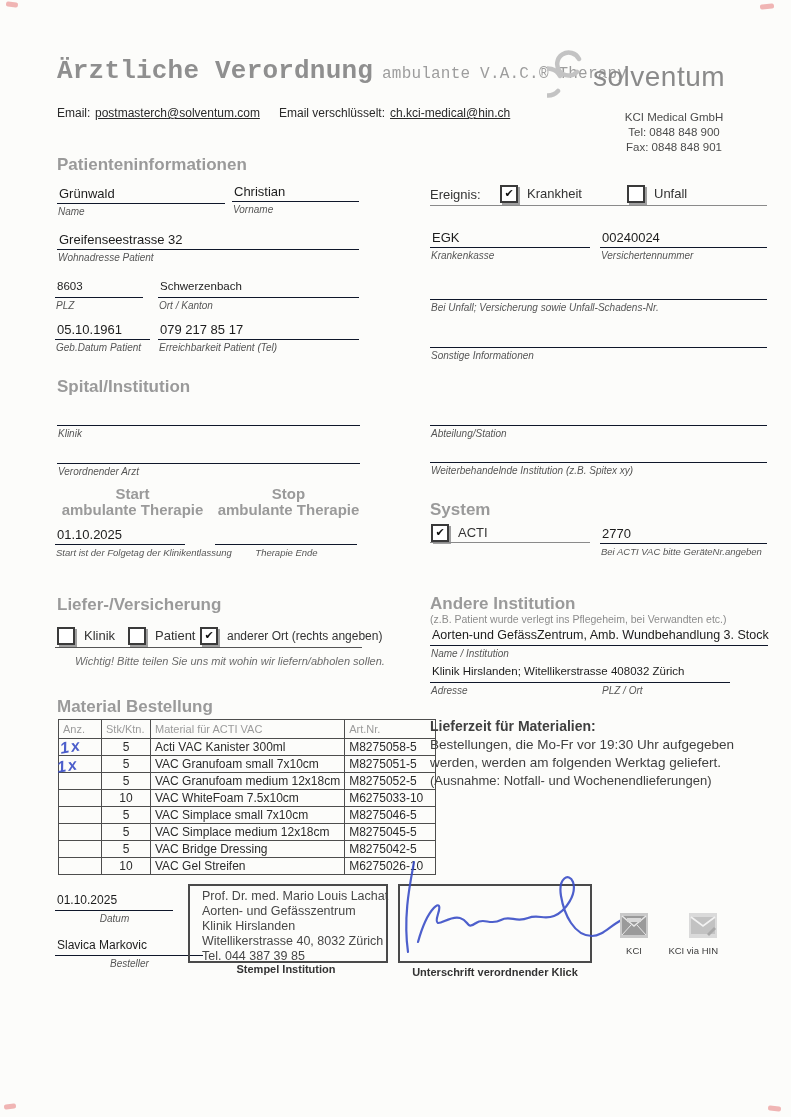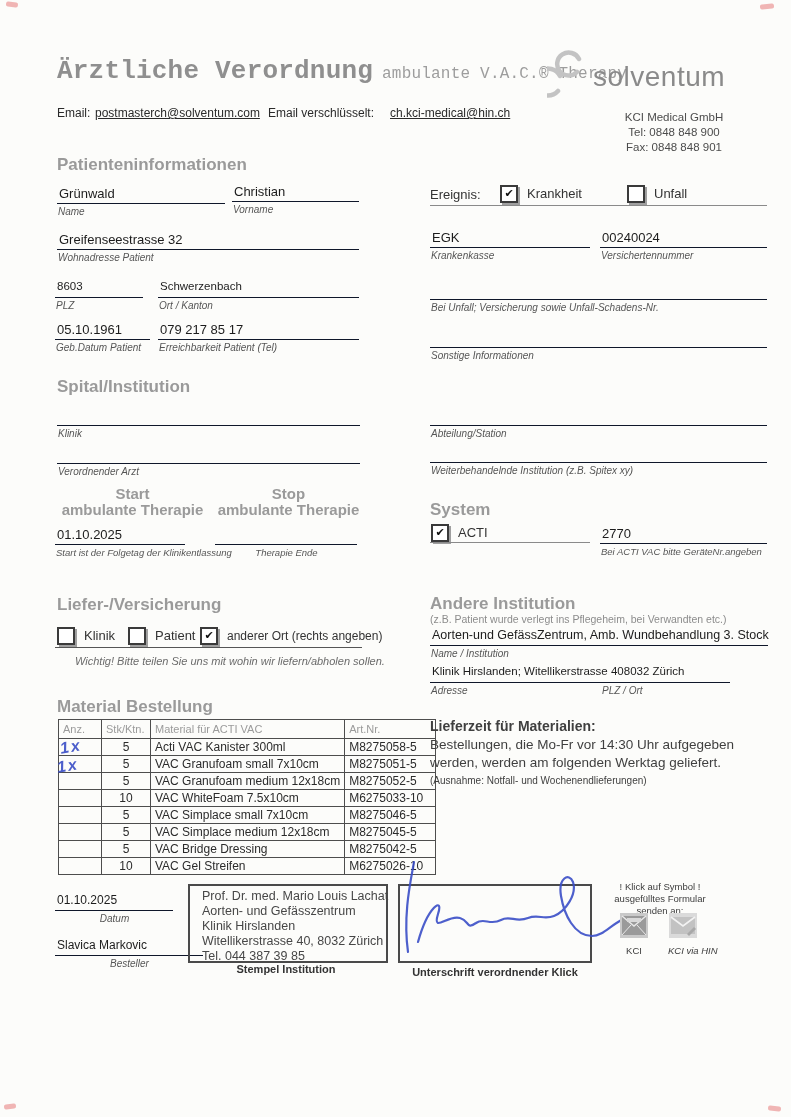--- a/index.html
+++ b/index.html
@@ -45,21 +45,21 @@
       <svg width="42" height="50" viewBox="0 0 42 50">
         <path d="M30 22 A 11.5 11.5 0 1 1 32 9" fill="none" stroke="#c3c3c3" stroke-width="4.5" stroke-linecap="round"></path>
         <path d="M13 26 A 13.5 13.5 0 1 0 11 41" fill="none" stroke="#c3c3c3" stroke-width="4.5" stroke-linecap="round"></path>
       </svg>
     </span>
     <span style="font-size:28px;color:#8a8a8a;letter-spacing:.5px;margin-left:4px;">solventum</span>
   </div>
 
   <span class="abs lbl12" style="left:57px;top:106px;">Email:</span>
   <a class="abs lnk" href="#" style="left:95px;top:106px;">postmasterch@solventum.com</a>
-  <span class="abs lbl12" style="left:268px;top:106px;">Email verschlüsselt:</span>
+  <span class="abs lbl12" style="left:279px;top:106px;">Email verschlüsselt:</span>
   <a class="abs lnk" href="#" style="left:390px;top:106px;">ch.kci-medical@hin.ch</a>
 
   <div class="abs" style="left:580px;top:110px;width:188px;text-align:center;font-size:11.5px;color:#4c4c4c;line-height:15px;">
     <div>KCI Medical GmbH</div>
     <div>Tel: 0848 848 900</div>
     <div>Fax: 0848 848 901</div>
   </div>
 
   <div class="sect" style="left:57px;top:155px;">Patienteninformationen</div>
 
@@ -245,23 +245,23 @@
           <td>M6275026-10</td>
         </tr>
     </tbody>
   </table>
 
   <span class="hand" style="left:60px;top:738px;">1x</span>
   <span class="hand" style="left:57px;top:757px;">1x</span>
 
   <div class="abs" style="left:430px;top:718px;width:345px;color:#3f3f3f;">
     <div style="font-weight:bold;font-size:14px;margin-bottom:2px;">Lieferzeit für Materialien:</div>
-    <div style="font-size:13.5px;line-height:18px;">Bestellungen, die Mo-Fr vor 14:30 Uhr aufgegeben</div>
+    <div style="font-size:13.5px;line-height:18px;">Bestellungen, die Mo-Fr vor 19:30 Uhr aufgegeben</div>
     <div style="font-size:13.5px;line-height:18px;">werden, werden am folgenden Werktag geliefert.</div>
-    <div style="font-size:10px;line-height:18px;">(Ausnahme: Notfall- und Wochenendlieferungen)</div>
+    <div style="font-size:13px;line-height:18px;">(Ausnahme: Notfall- und Wochenendlieferungen)</div>
   </div>
 
   <div class="fld" style="left:55px;top:893px;width:118px;">
     <div class="fv" style="font-size:12px;">01.10.2025</div>
     <div class="fl" style="text-align:center;">Datum</div>
   </div>
   <div class="fld" style="left:55px;top:938px;width:148px;">
     <div class="fv" style="font-size:12px;">Slavica Markovic</div>
     <div class="fl" style="text-align:center;">Besteller</div>
   </div>
@@ -278,37 +278,33 @@
   <div class="boxlabel" style="left:188px;top:963px;width:196px;">Stempel Institution</div>
 
   <div class="stampbox" style="left:398px;top:884px;width:190px;height:75px;"></div>
   <div class="boxlabel" style="left:395px;top:966px;width:200px;">Unterschrift verordnender Klick</div>
 
   <svg class="abs" style="left:380px;top:856px;pointer-events:none;" width="270" height="112" viewBox="0 0 270 112">
     <path d="M34 6 C 30 28, 23 60, 28 96" fill="none" stroke="#3a4ec6" stroke-width="2.2" stroke-linecap="round" opacity=".9"></path>
     <path d="M38 86 C 48 50, 64 40, 58 58 C 52 78, 68 58, 80 62 C 90 65, 86 74, 96 67 C 104 61, 110 70, 121 64 C 130 59, 136 67, 148 62 C 158 58, 164 64, 174 60 C 186 55, 197 38, 193 26 C 189 16, 178 22, 181 40 C 184 58, 194 80, 212 80 C 226 80, 233 63, 258 58" fill="none" stroke="#3a4ec6" stroke-width="2.2" stroke-linecap="round" opacity=".9"></path>
   </svg>
 
-  <div class="abs" style="left:600px;top:881px;width:120px;text-align:center;font-size:9.5px;color:#3d3d3d;line-height:12px;">
-    <div>! Klick auf Symbol !</div>
-    <div>ausgefülltes Formular senden an:</div>
-  </div>
 
   <div class="abs" style="left:615px;top:912px;width:38px;text-align:center;">
     <svg width="30" height="27" viewBox="0 0 30 27">
       <rect x="1" y="1" width="28" height="25" fill="#c9c9c9"></rect>
       <rect x="3" y="4" width="24" height="19" fill="#9a9a9a"></rect>
       <path d="M3 4 L15 14 L27 4" fill="none" stroke="#e8e8e8" stroke-width="1.5"></path>
       <path d="M3 23 L12 13 M27 23 L18 13" fill="none" stroke="#e8e8e8" stroke-width="1"></path>
       <rect x="8" y="6" width="14" height="4" fill="#d9d9d9"></rect>
     </svg>
     <div style="font-size:9.5px;color:#3d3d3d;margin-top:2px;">KCI</div>
   </div>
 
-  <div class="abs" style="left:668px;top:912px;width:50px;text-align:left;font-style:italic;">
+  <div class="abs" style="left:668px;top:912px;width:50px;text-align:right;">
     <svg width="30" height="27" viewBox="0 0 30 27">
       <rect x="1" y="1" width="28" height="25" fill="#dadada"></rect>
       <rect x="3" y="5" width="24" height="17" fill="#c2c2c2"></rect>
       <path d="M3 5 L15 14 L27 5" fill="none" stroke="#f2f2f2" stroke-width="1.6"></path>
       <path d="M19 22 L26 15 L28 17 L21 24 Z" fill="#a8a8a8"></path>
     </svg>
     <div style="font-size:9.5px;color:#3d3d3d;margin-top:2px;">KCI via HIN</div>
   </div>
 
 </div>

